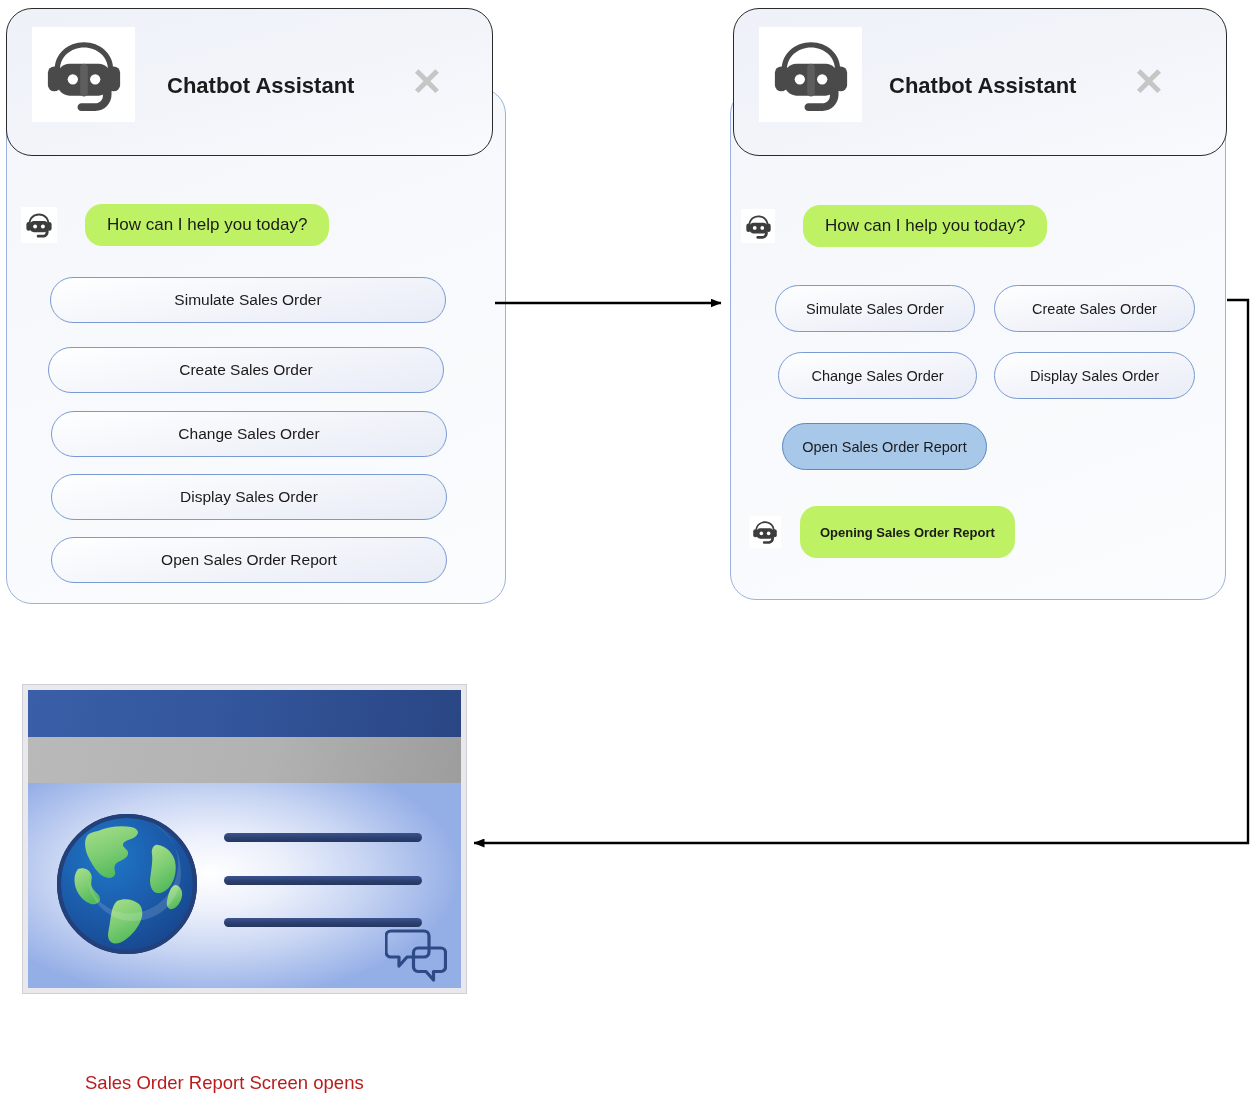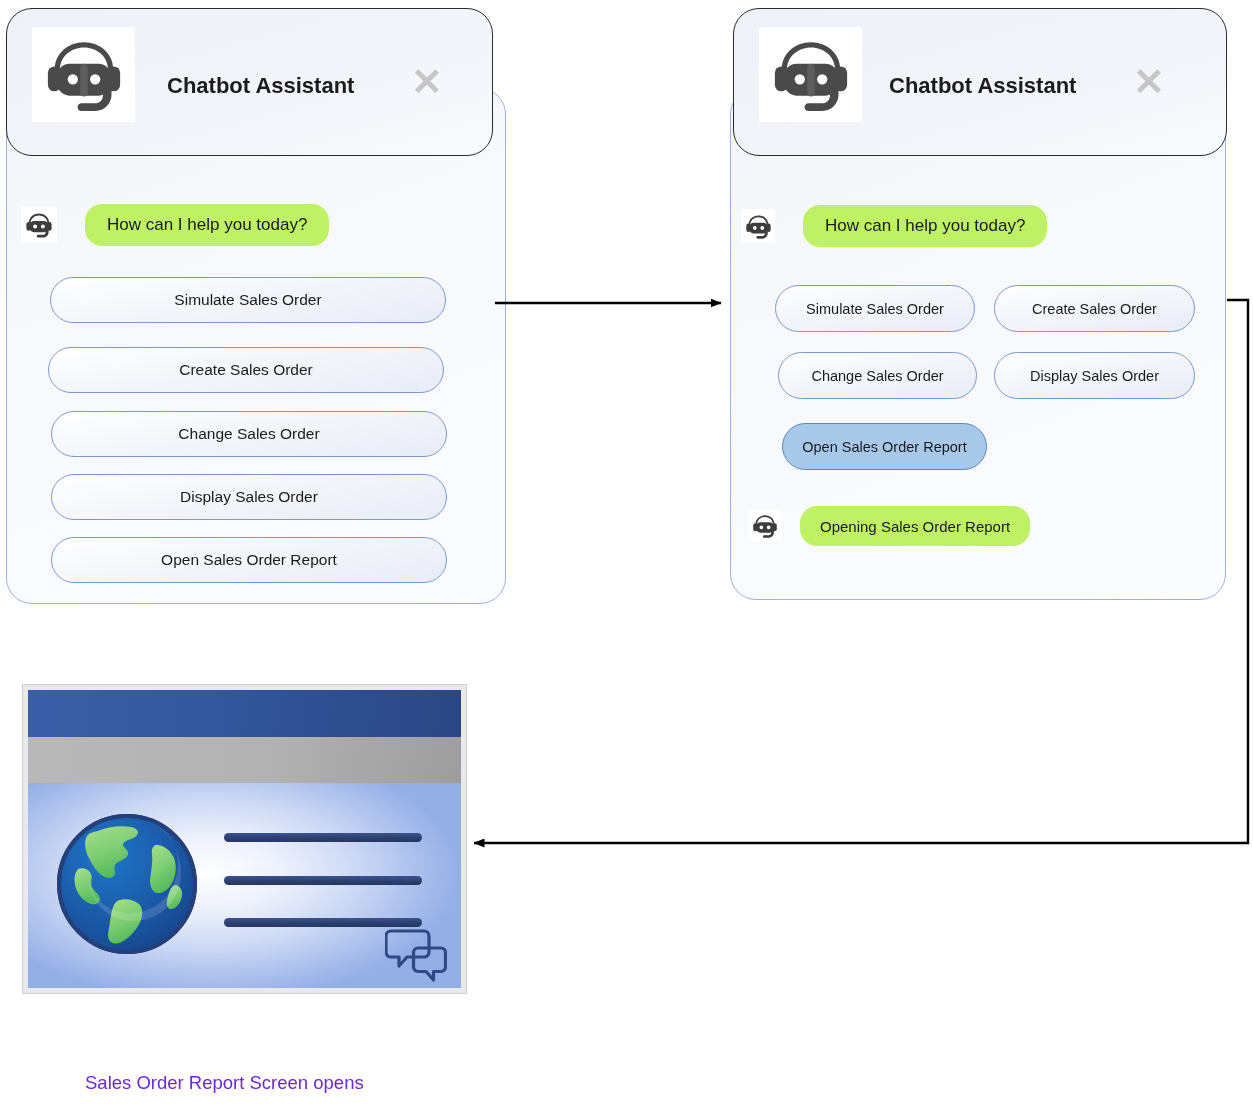--- a/index.html
+++ b/index.html
@@ -176,21 +176,21 @@
   .br-line.l1 { top: 50px; }
   .br-line.l2 { top: 93px; }
   .br-line.l3 { top: 135px; }
   .br-bubbles { position: absolute; right: 14px; bottom: 6px; width: 62px; height: 56px; }
 
   .caption {
     position: absolute;
     left: 85px;
     top: 1072px;
     font-size: 18.5px;
-    color: #6d28d9;
+    color: #b91c1c;
     white-space: nowrap;
   }
 </style>
 </head>
 <body>
 
 <div class="stage">
 
   <div class="panel">
 
@@ -298,21 +298,21 @@
             <path d="M50 8c-19 0-34 13.6-34 31.5 0 4 .7 7.6 2 10.9l5.6-2.8c-1-2.6-1.5-5.3-1.5-8.1C22.1 25 34.6 14 50 14s27.9 11 27.9 25.5c0 6.8-2.7 13-7.2 17.7l4.3 4.1C80.6 55.6 84 48 84 39.5 84 21.6 69 8 50 8z"></path>
             <rect x="8" y="36" width="15" height="29" rx="7.5"></rect>
             <rect x="77" y="36" width="15" height="29" rx="7.5"></rect>
             <path d="M33 33h34c7.7 0 14 6.3 14 14v9c0 7.7-6.3 14-14 14H33c-7.7 0-14-6.3-14-14v-9c0-7.7 6.3-14 14-14z"></path>
             <circle cx="37" cy="51" r="6.5" fill="#ffffff"></circle>
             <circle cx="63" cy="51" r="6.5" fill="#ffffff"></circle>
             <path d="M72 62v8c0 4.9-4 8.9-8.9 8.9H47c-2.5 0-4.5 2-4.5 4.5s2 4.5 4.5 4.5h16.1C73.6 87.9 82 79.5 82 69.1V62h-10z"></path>
           </g>
         </svg>
       </div>
-      <div class="msg-bubble" style="height:40px; padding:0 20px; margin-left:19px; font-size:15px;">Opening Sales Order Report</div>
+      <div class="msg-bubble" style="height:52px; padding:0 20px; margin-left:19px; font-size:13px;font-weight:bold;">Opening Sales Order Report</div>
     </div>
   </div>
 
   <svg class="arrow-svg" viewBox="0 0 1253 1115">
     <defs>
       <marker id="ahead" markerWidth="11" markerHeight="9" refX="10.5" refY="4.5" orient="auto" markerUnits="userSpaceOnUse">
         <path d="M0,0 L11,4.5 L0,9 Z" fill="#000000"></path>
       </marker>
     </defs>
 

